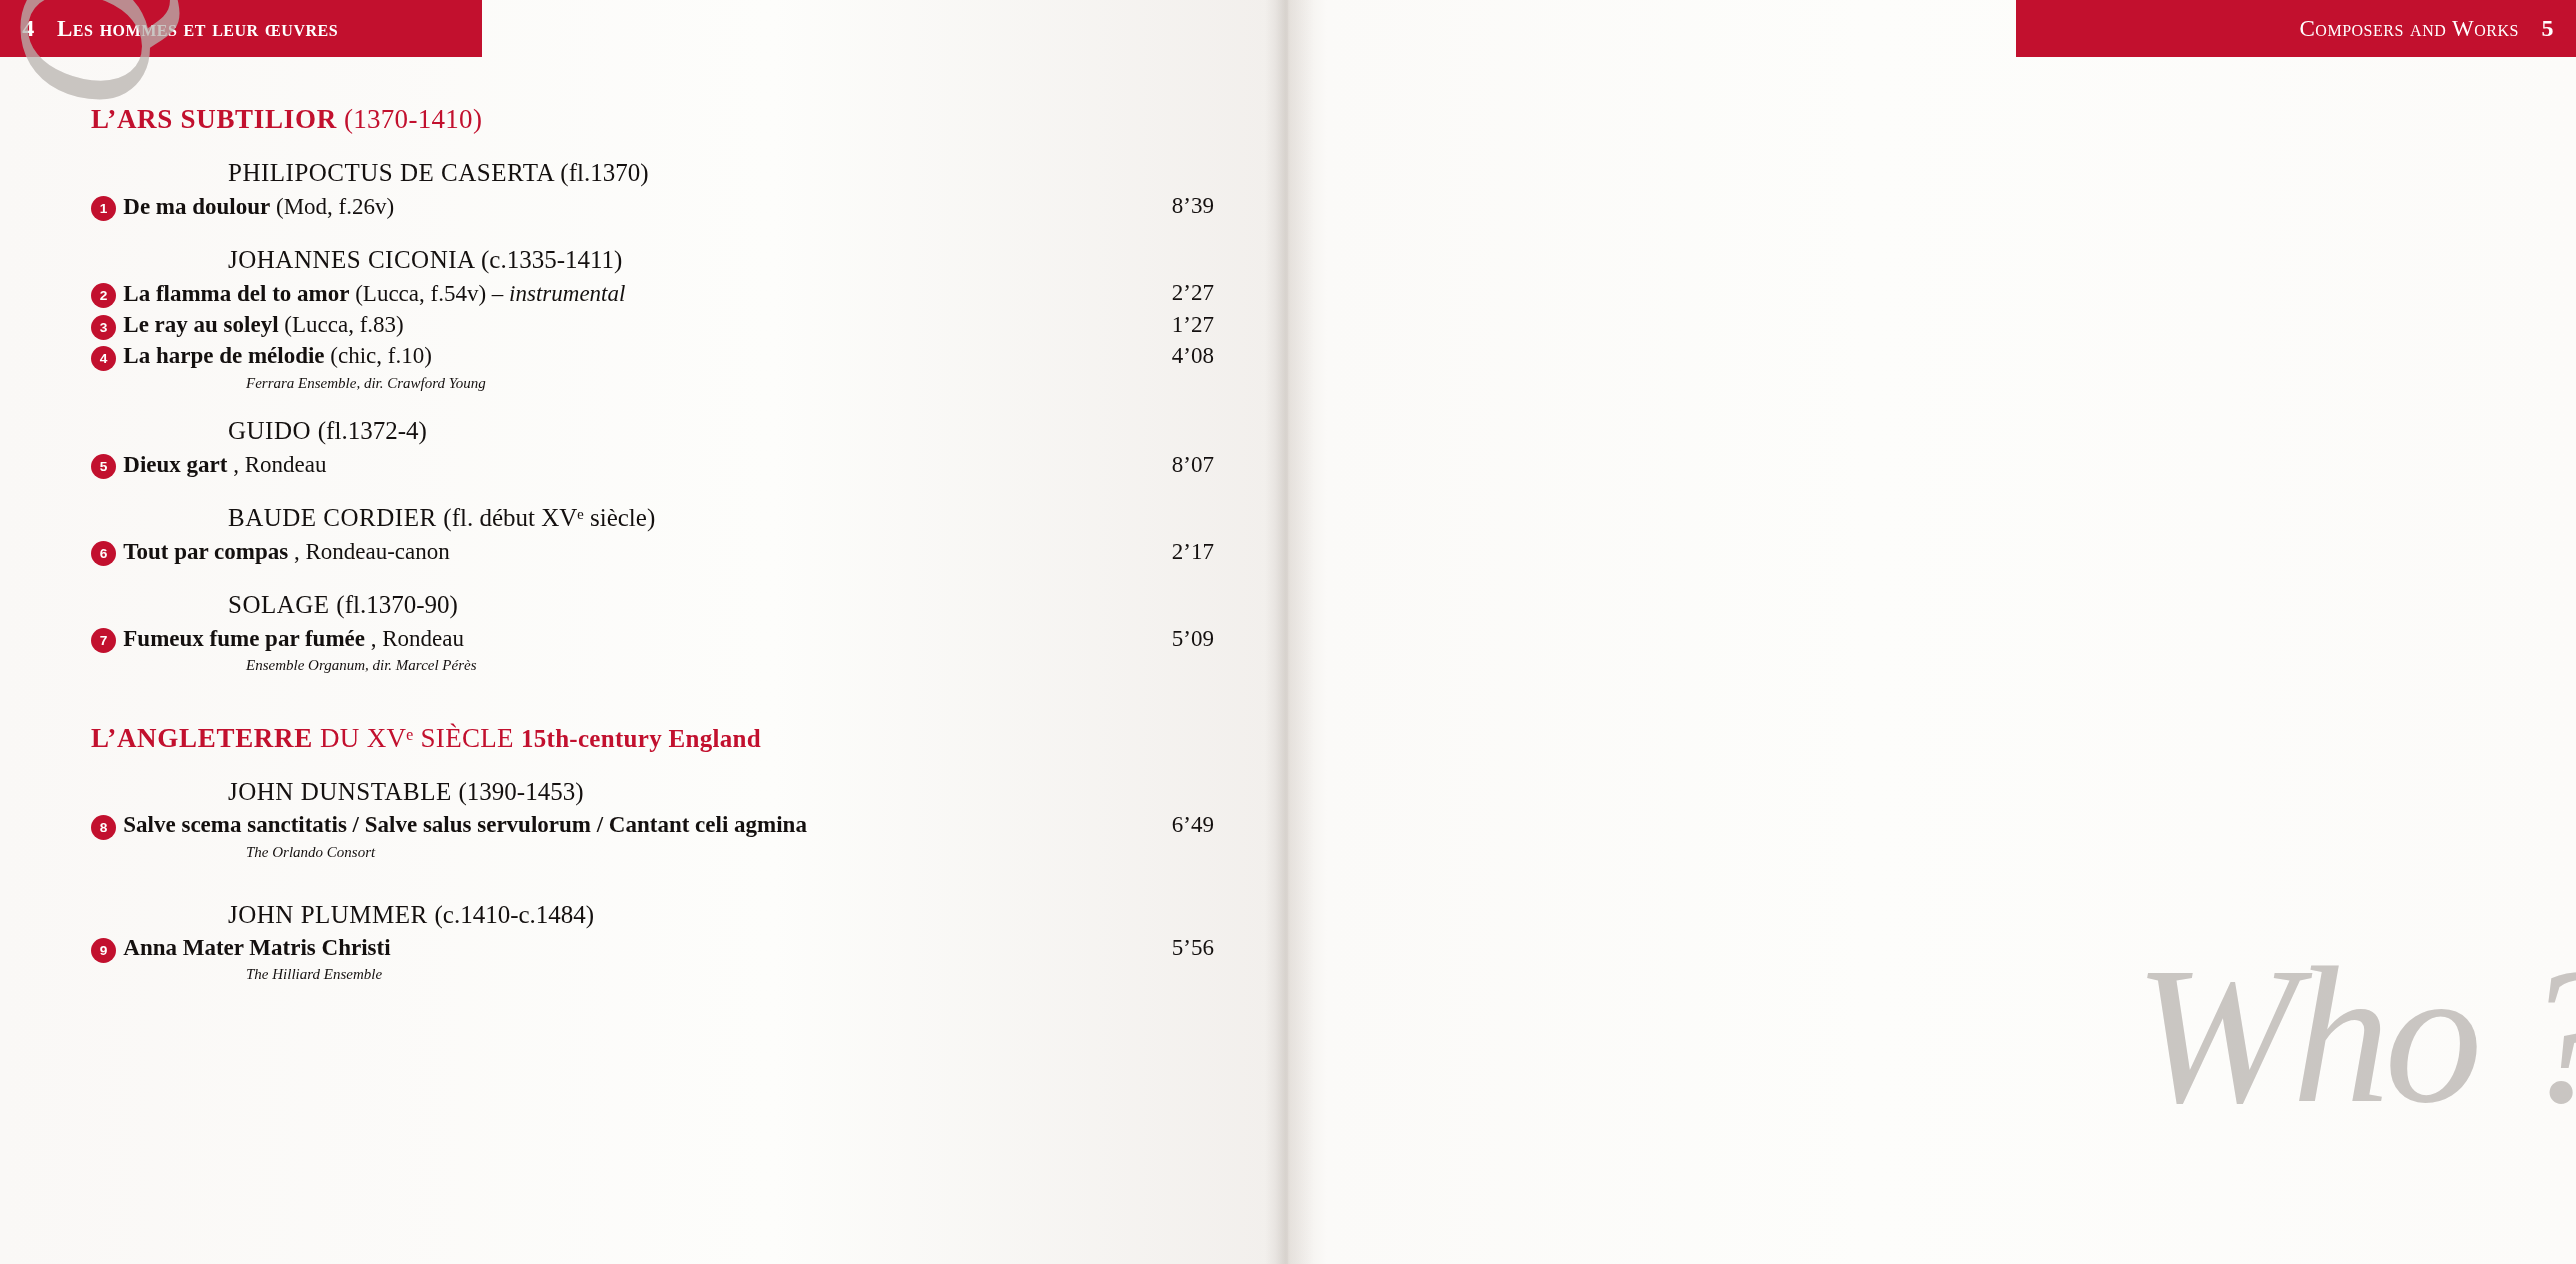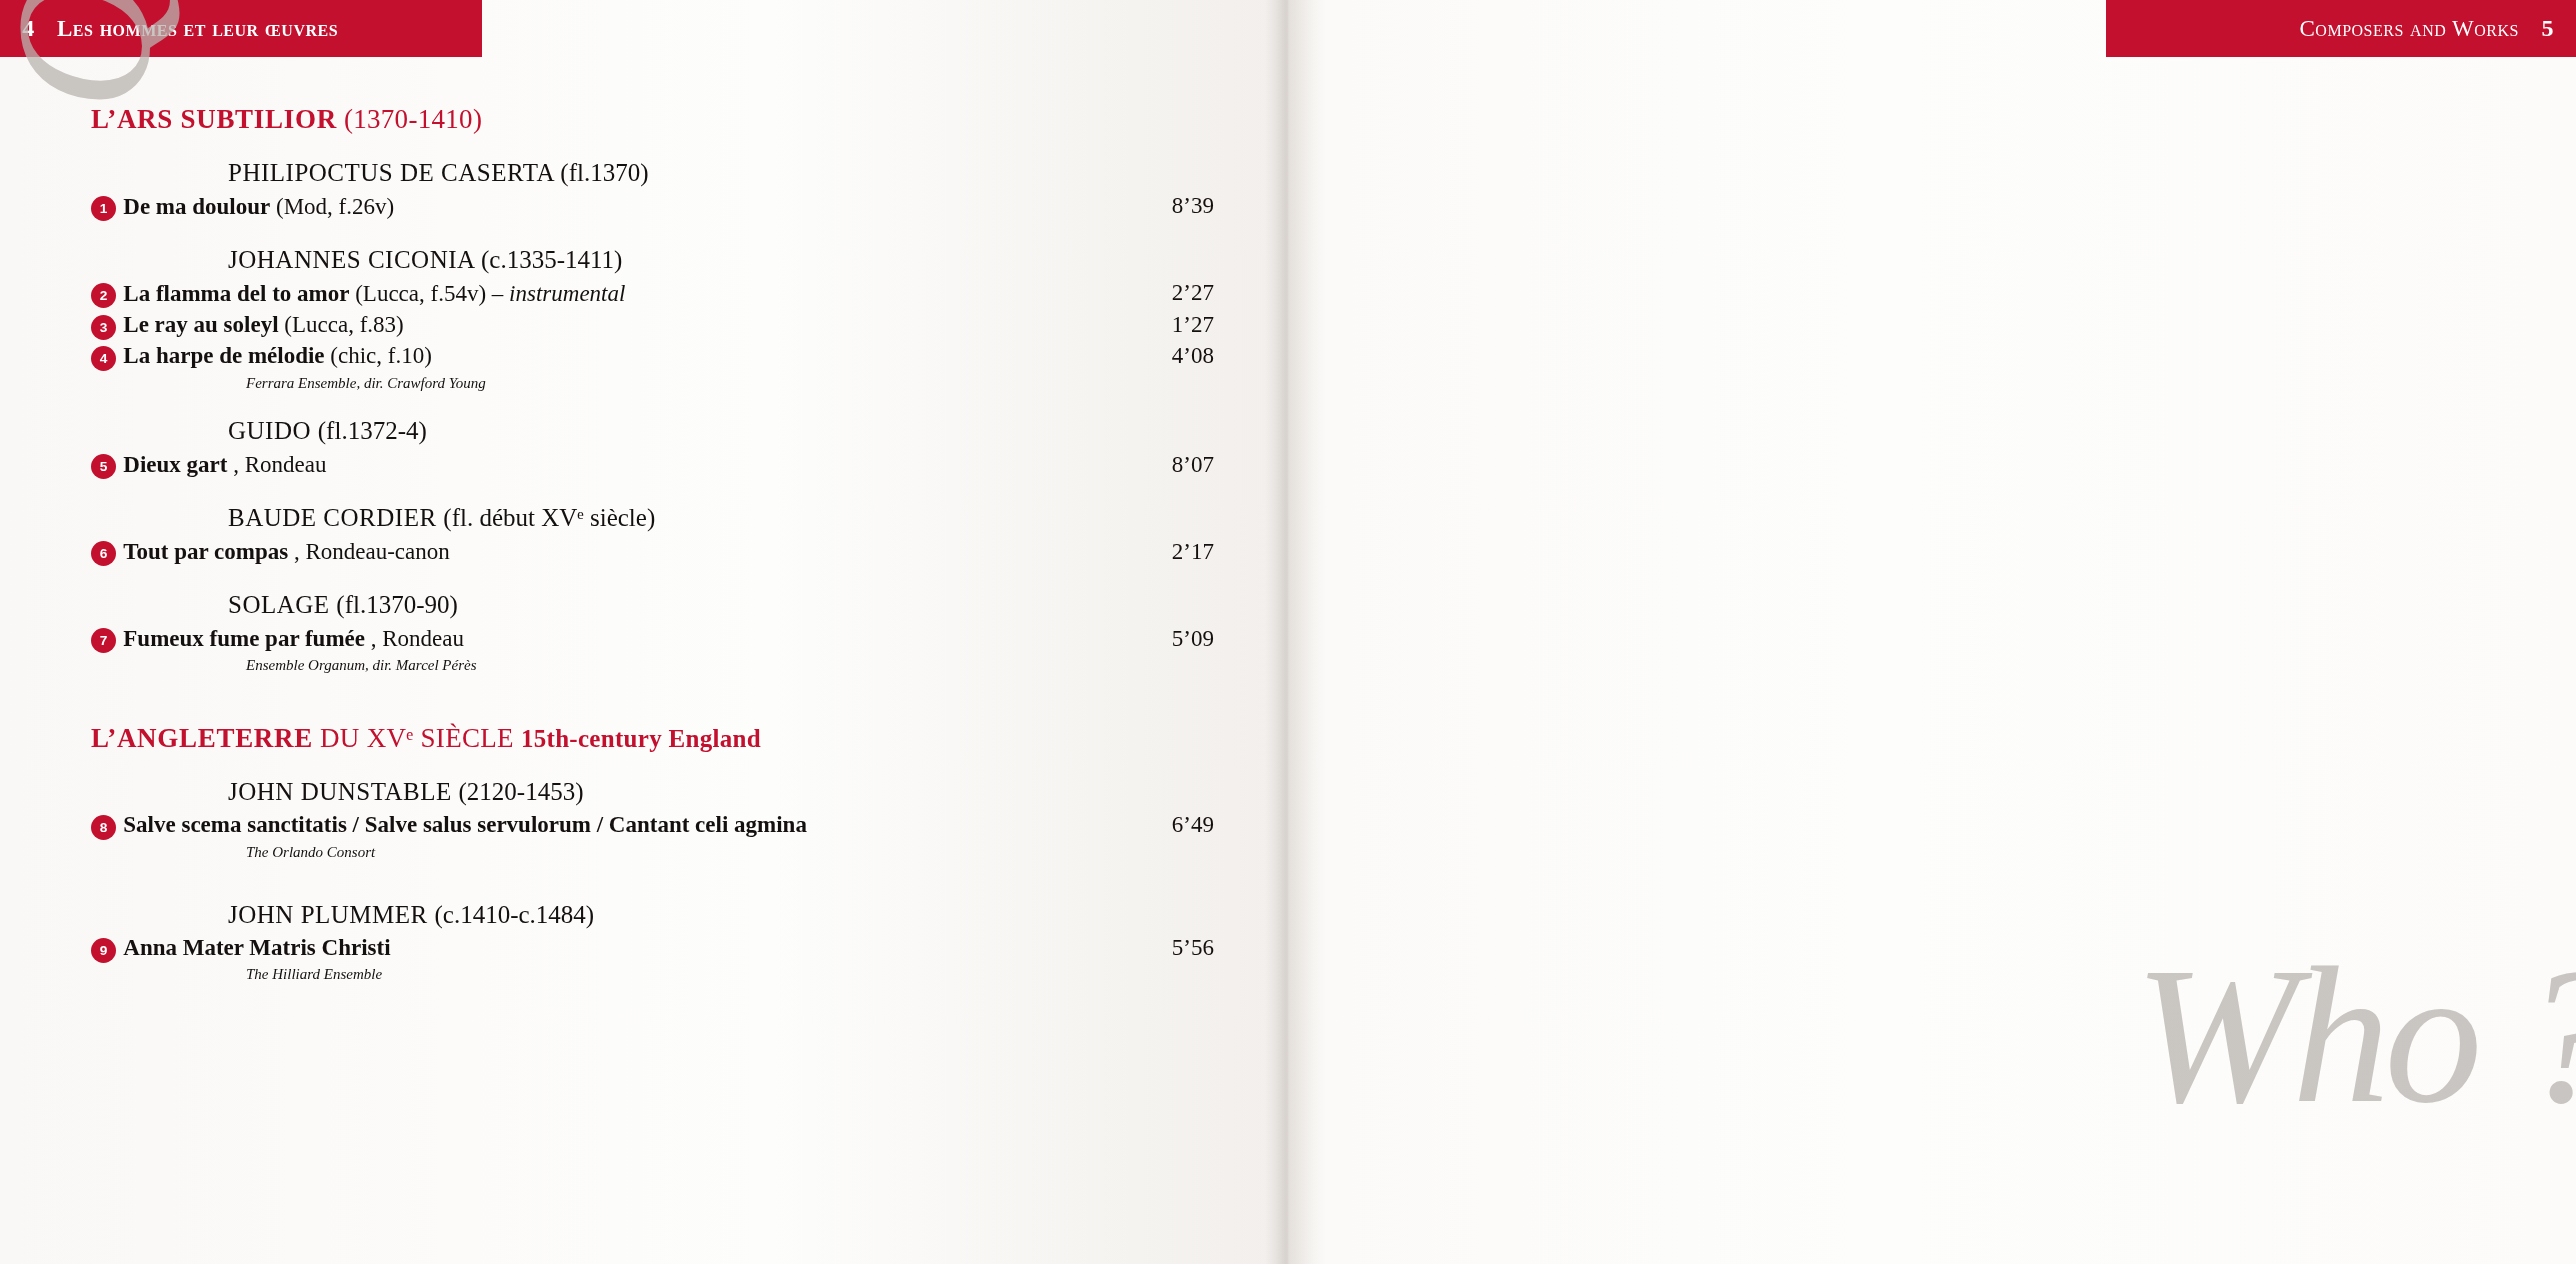--- a/index.html
+++ b/index.html
@@ -30,21 +30,21 @@
   .hdr-left .folio {
     width:57px; text-align:center; font-size:24px; font-weight:bold;
     font-family:"Liberation Serif", serif; letter-spacing:0.5px;
   }
   .hdr-left .run {
     font-size:23px; letter-spacing:0.5px; font-variant: small-caps;
     font-family:"Liberation Serif", serif;
     font-weight:bold;
   }
   .hdr-right {
-    position:absolute; right:0; top:0; width:470px; height:57px;
+    position:absolute; right:0; top:0; width:560px; height:57px;
     background:#c2102e; color:#ffffff;
     display:flex; align-items:center; justify-content:flex-end;
   }
   .hdr-right .run {
     font-size:23px; letter-spacing:0.5px; font-variant: small-caps;
     font-family:"Liberation Serif", serif;
   }
   .hdr-right .folio {
     width:57px; text-align:center; font-size:24px; font-weight:bold;
   }
@@ -222,21 +222,21 @@
 
       <div class="spacer-l"></div>
 
       <div class="sec-title">
         <span class="sc">L’ANGLETERRE</span><span class="dates"> DU XVᵉ SIÈCLE</span>
         <span class="sec-title-en">15th-century England</span>
       </div>
 
       <div class="composer">
         <span>JOHN DUNSTABLE</span>
-        <span class="dates">(2120-1453)</span>
+        <span class="dates">(1390-1453)</span>
       </div>
       <div class="track">
         <div class="num">8</div>
         <div class="body">
           <span class="t">Salve scema sanctitatis / Salve salus servulorum / Cantant celi agmina</span>
         </div>
         <div class="dur">6’49</div>
       </div>
       <div class="perf">The Orlando Consort</div>
 

